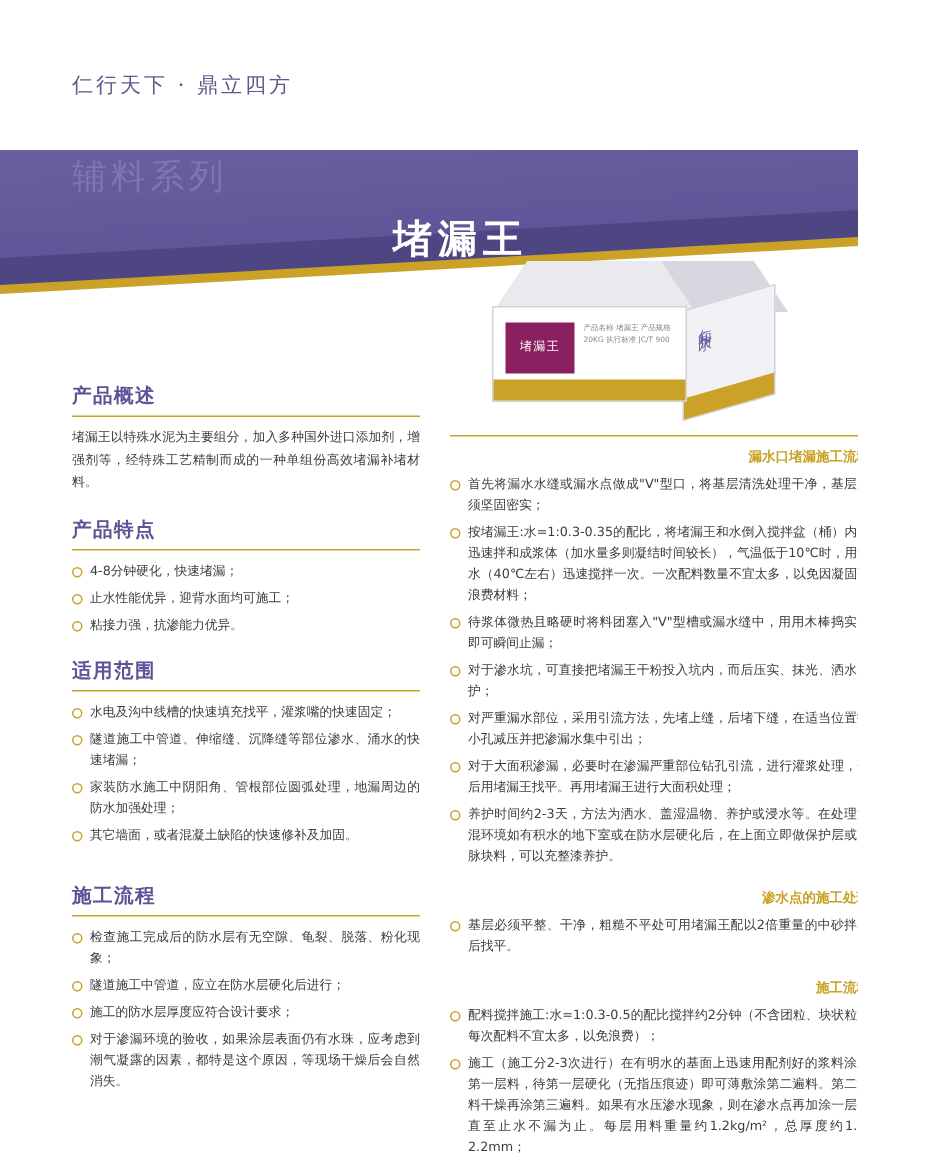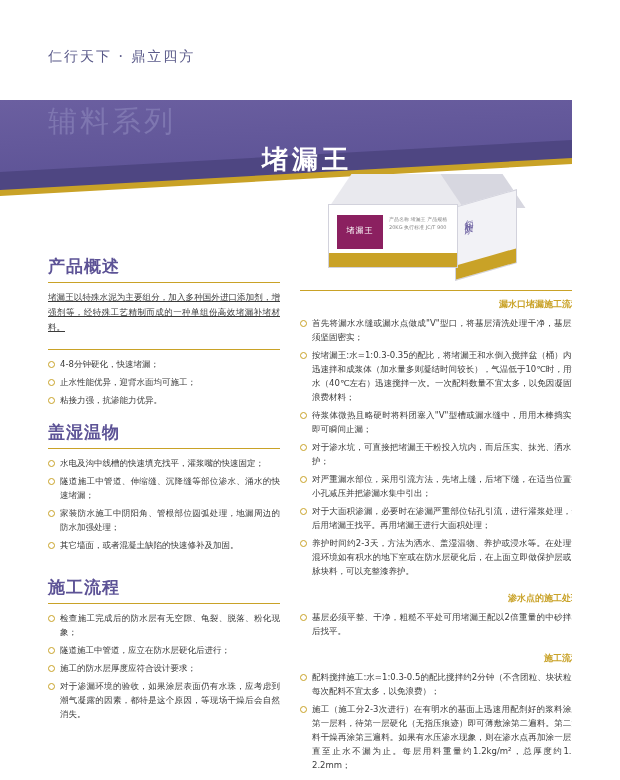--- a/index.html
+++ b/index.html
@@ -79,21 +79,21 @@
     width: 620px;
     height: 40px;
     background: #ffffff;
     transform: skewY(-3.2deg);
     transform-origin: left top;
   }
   .series-title {
     position: absolute;
     top: 102px;
     left: 48px;
-    font-size: 29px;
+    font-size: 23px;
     font-weight: normal;
     color: #7e76b0;
     letter-spacing: 3px;
     font-family: "DejaVu Sans", "Liberation Sans", sans-serif;
   }
   .product-title {
     position: absolute;
     top: 142px;
     left: 262px;
     font-size: 26px;
@@ -188,38 +188,37 @@
   }
   .col-left {
     left: 48px;
     width: 232px;
   }
   .col-right {
     left: 300px;
     width: 280px;
   }
   h2.sec {
-    font-size: 17px;
+    font-size: 13px;
     color: #5d5396;
     font-weight: bold;
     margin: 0 0 4px 0;
     letter-spacing: 1px;
   }
   .sec-rule {
     height: 1px;
     background: #c9a227;
     margin-bottom: 7px;
   }
   .para {
     font-size: 8.5px;
     line-height: 15px;
     color: #3b3b3b;
     margin: 0 0 14px 0;
     text-align: justify;
-    text-decoration: underline;
   }
   ul.list {
     list-style: none;
     margin: 0 0 14px 0;
     padding: 0;
   }
   ul.list li {
     position: relative;
     font-size: 8.5px;
     line-height: 14px;
@@ -281,28 +280,29 @@
       <div class="box-front-band"></div>
     </div>
   </div>
 
   <div class="col col-left">
 
     <h2 class="sec">产品概述</h2>
     <div class="sec-rule"></div>
     <p class="para">堵漏王以特殊水泥为主要组分，加入多种国外进口添加剂，增强剂等，经特殊工艺精制而成的一种单组份高效堵漏补堵材料。</p>
 
+    <h2 class="sec">产品特点</h2>
     <div class="sec-rule"></div>
     <ul class="list">
       <li>4-8分钟硬化，快速堵漏；</li>
       <li>止水性能优异，迎背水面均可施工；</li>
       <li>粘接力强，抗渗能力优异。</li>
     </ul>
 
-    <h2 class="sec">盖湿温物</h2>
+    <h2 class="sec">适用范围</h2>
     <div class="sec-rule"></div>
     <ul class="list">
       <li>水电及沟中线槽的快速填充找平，灌浆嘴的快速固定；</li>
       <li>隧道施工中管道、伸缩缝、沉降缝等部位渗水、涌水的快速堵漏；</li>
       <li>家装防水施工中阴阳角、管根部位圆弧处理，地漏周边的防水加强处理；</li>
       <li>其它墙面，或者混凝土缺陷的快速修补及加固。</li>
     </ul>
 
     <div class="spacer-lg"></div>
 

